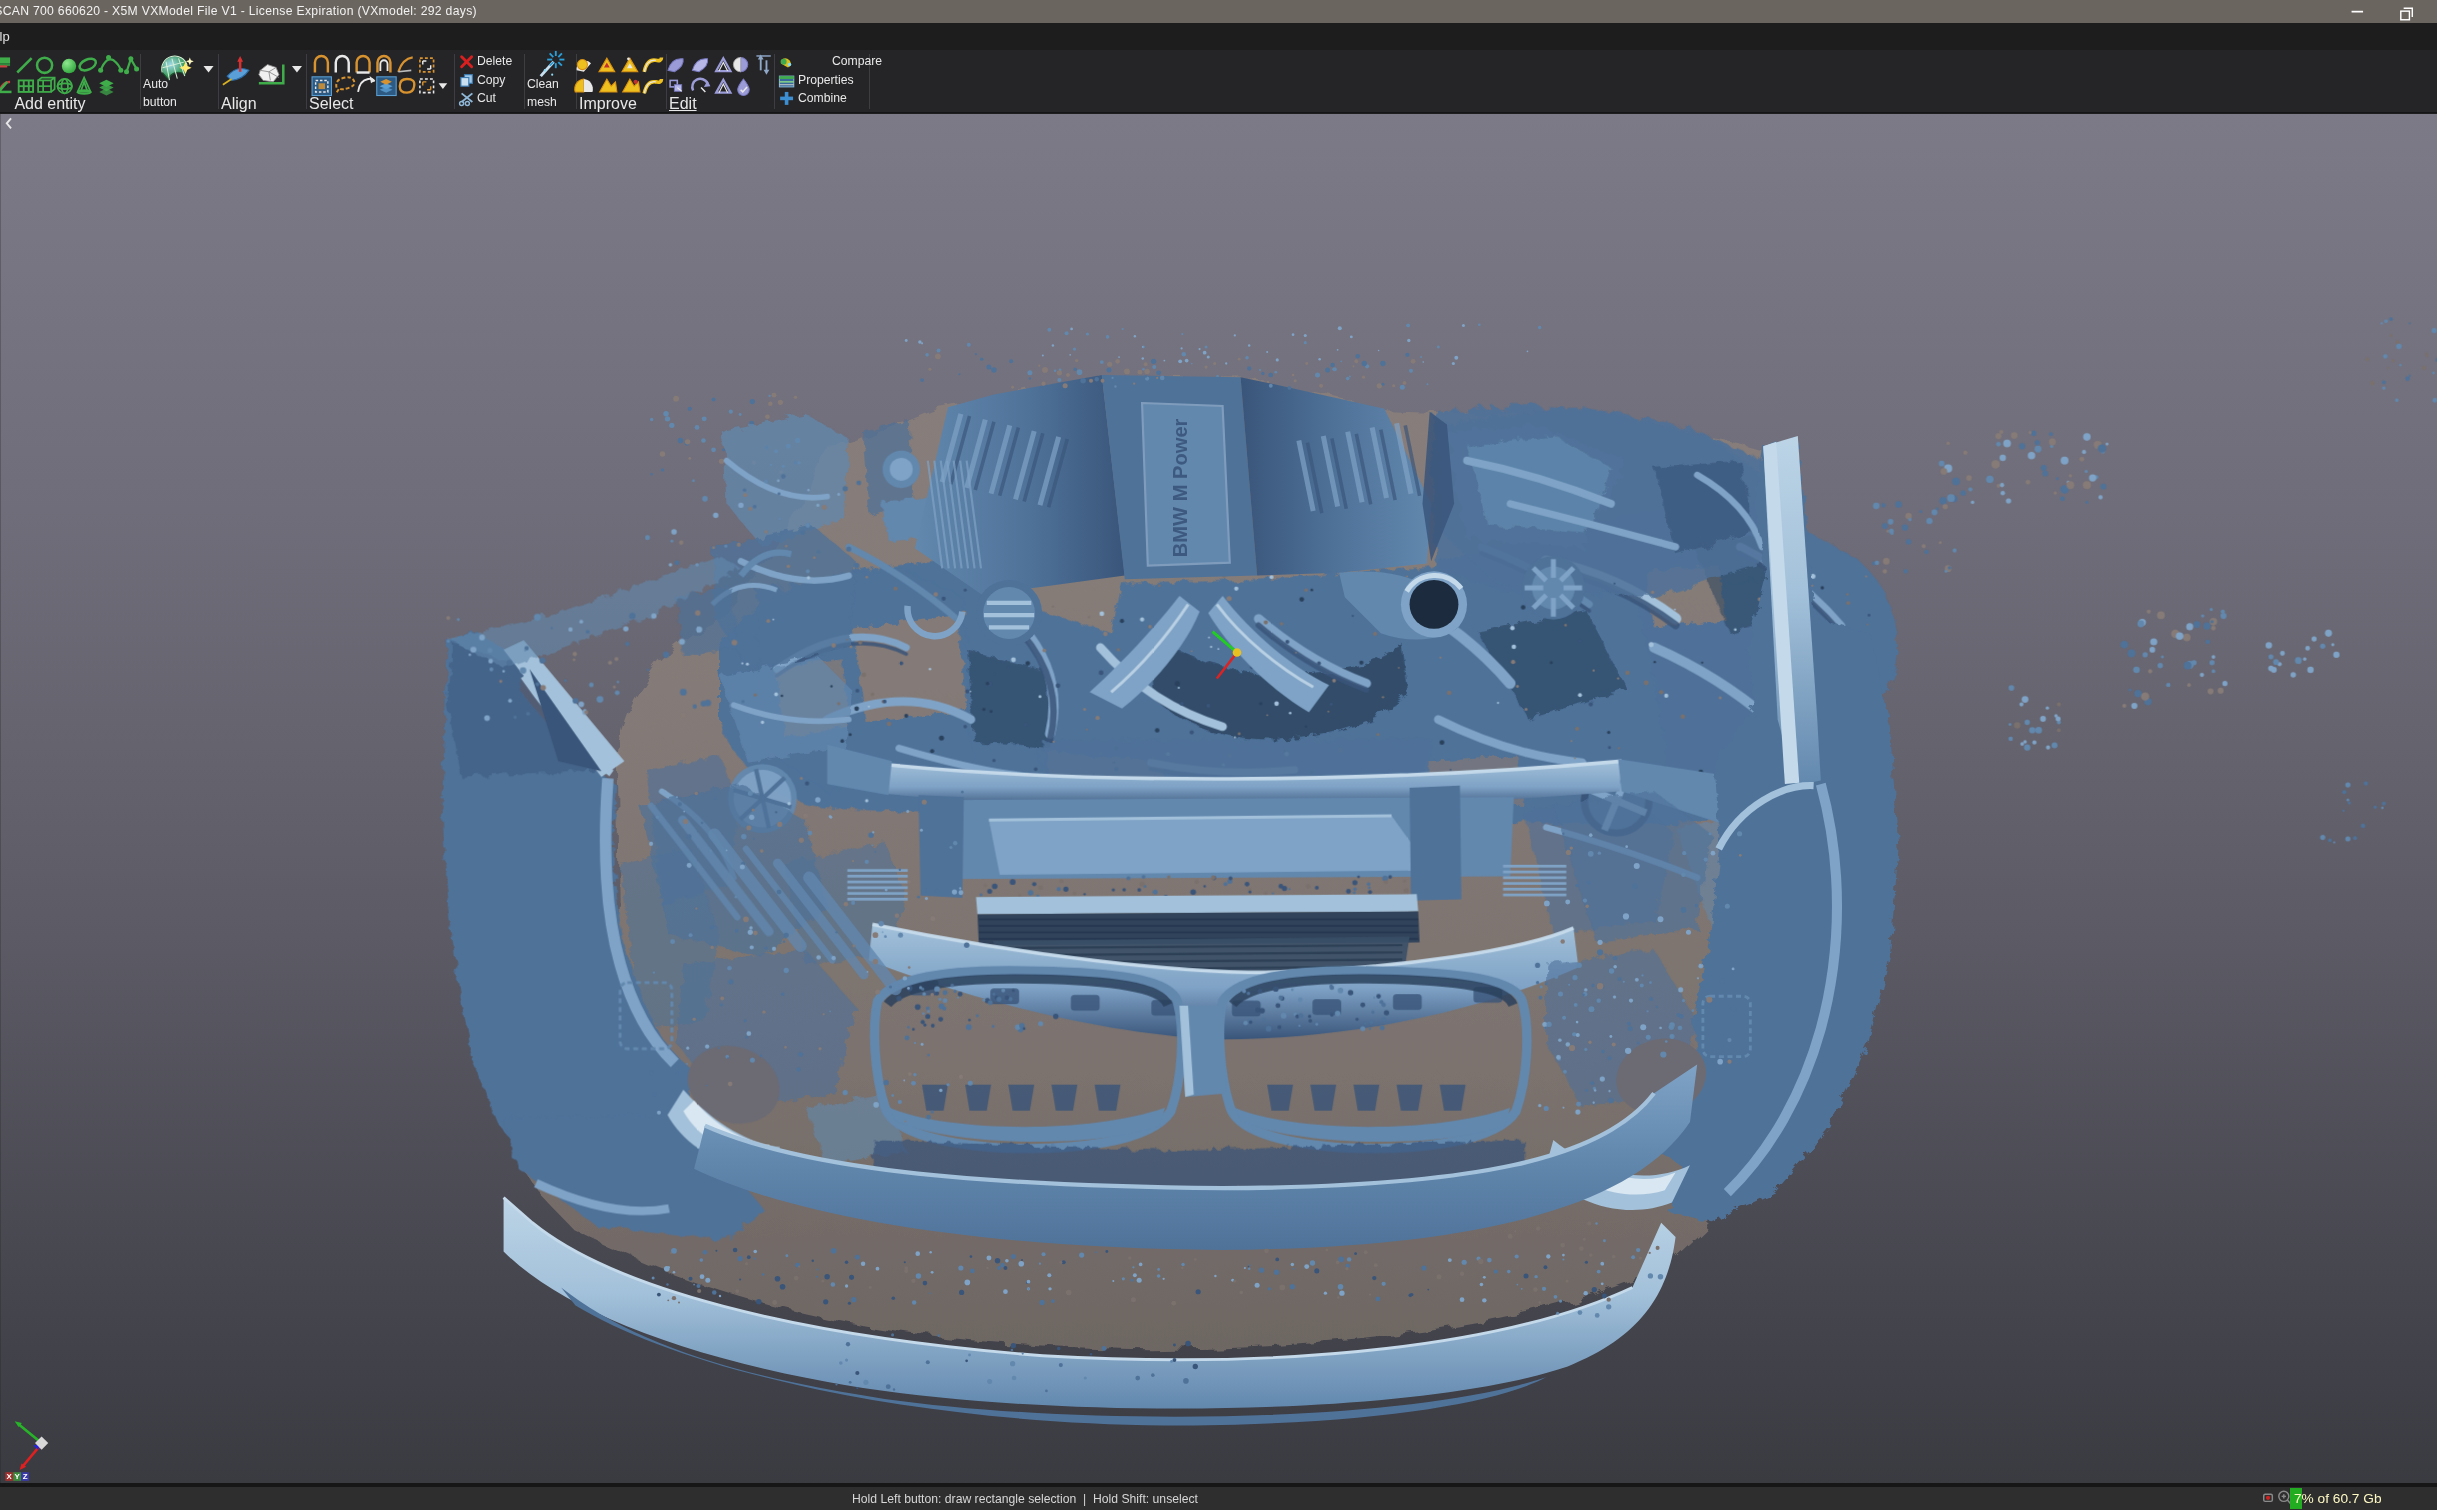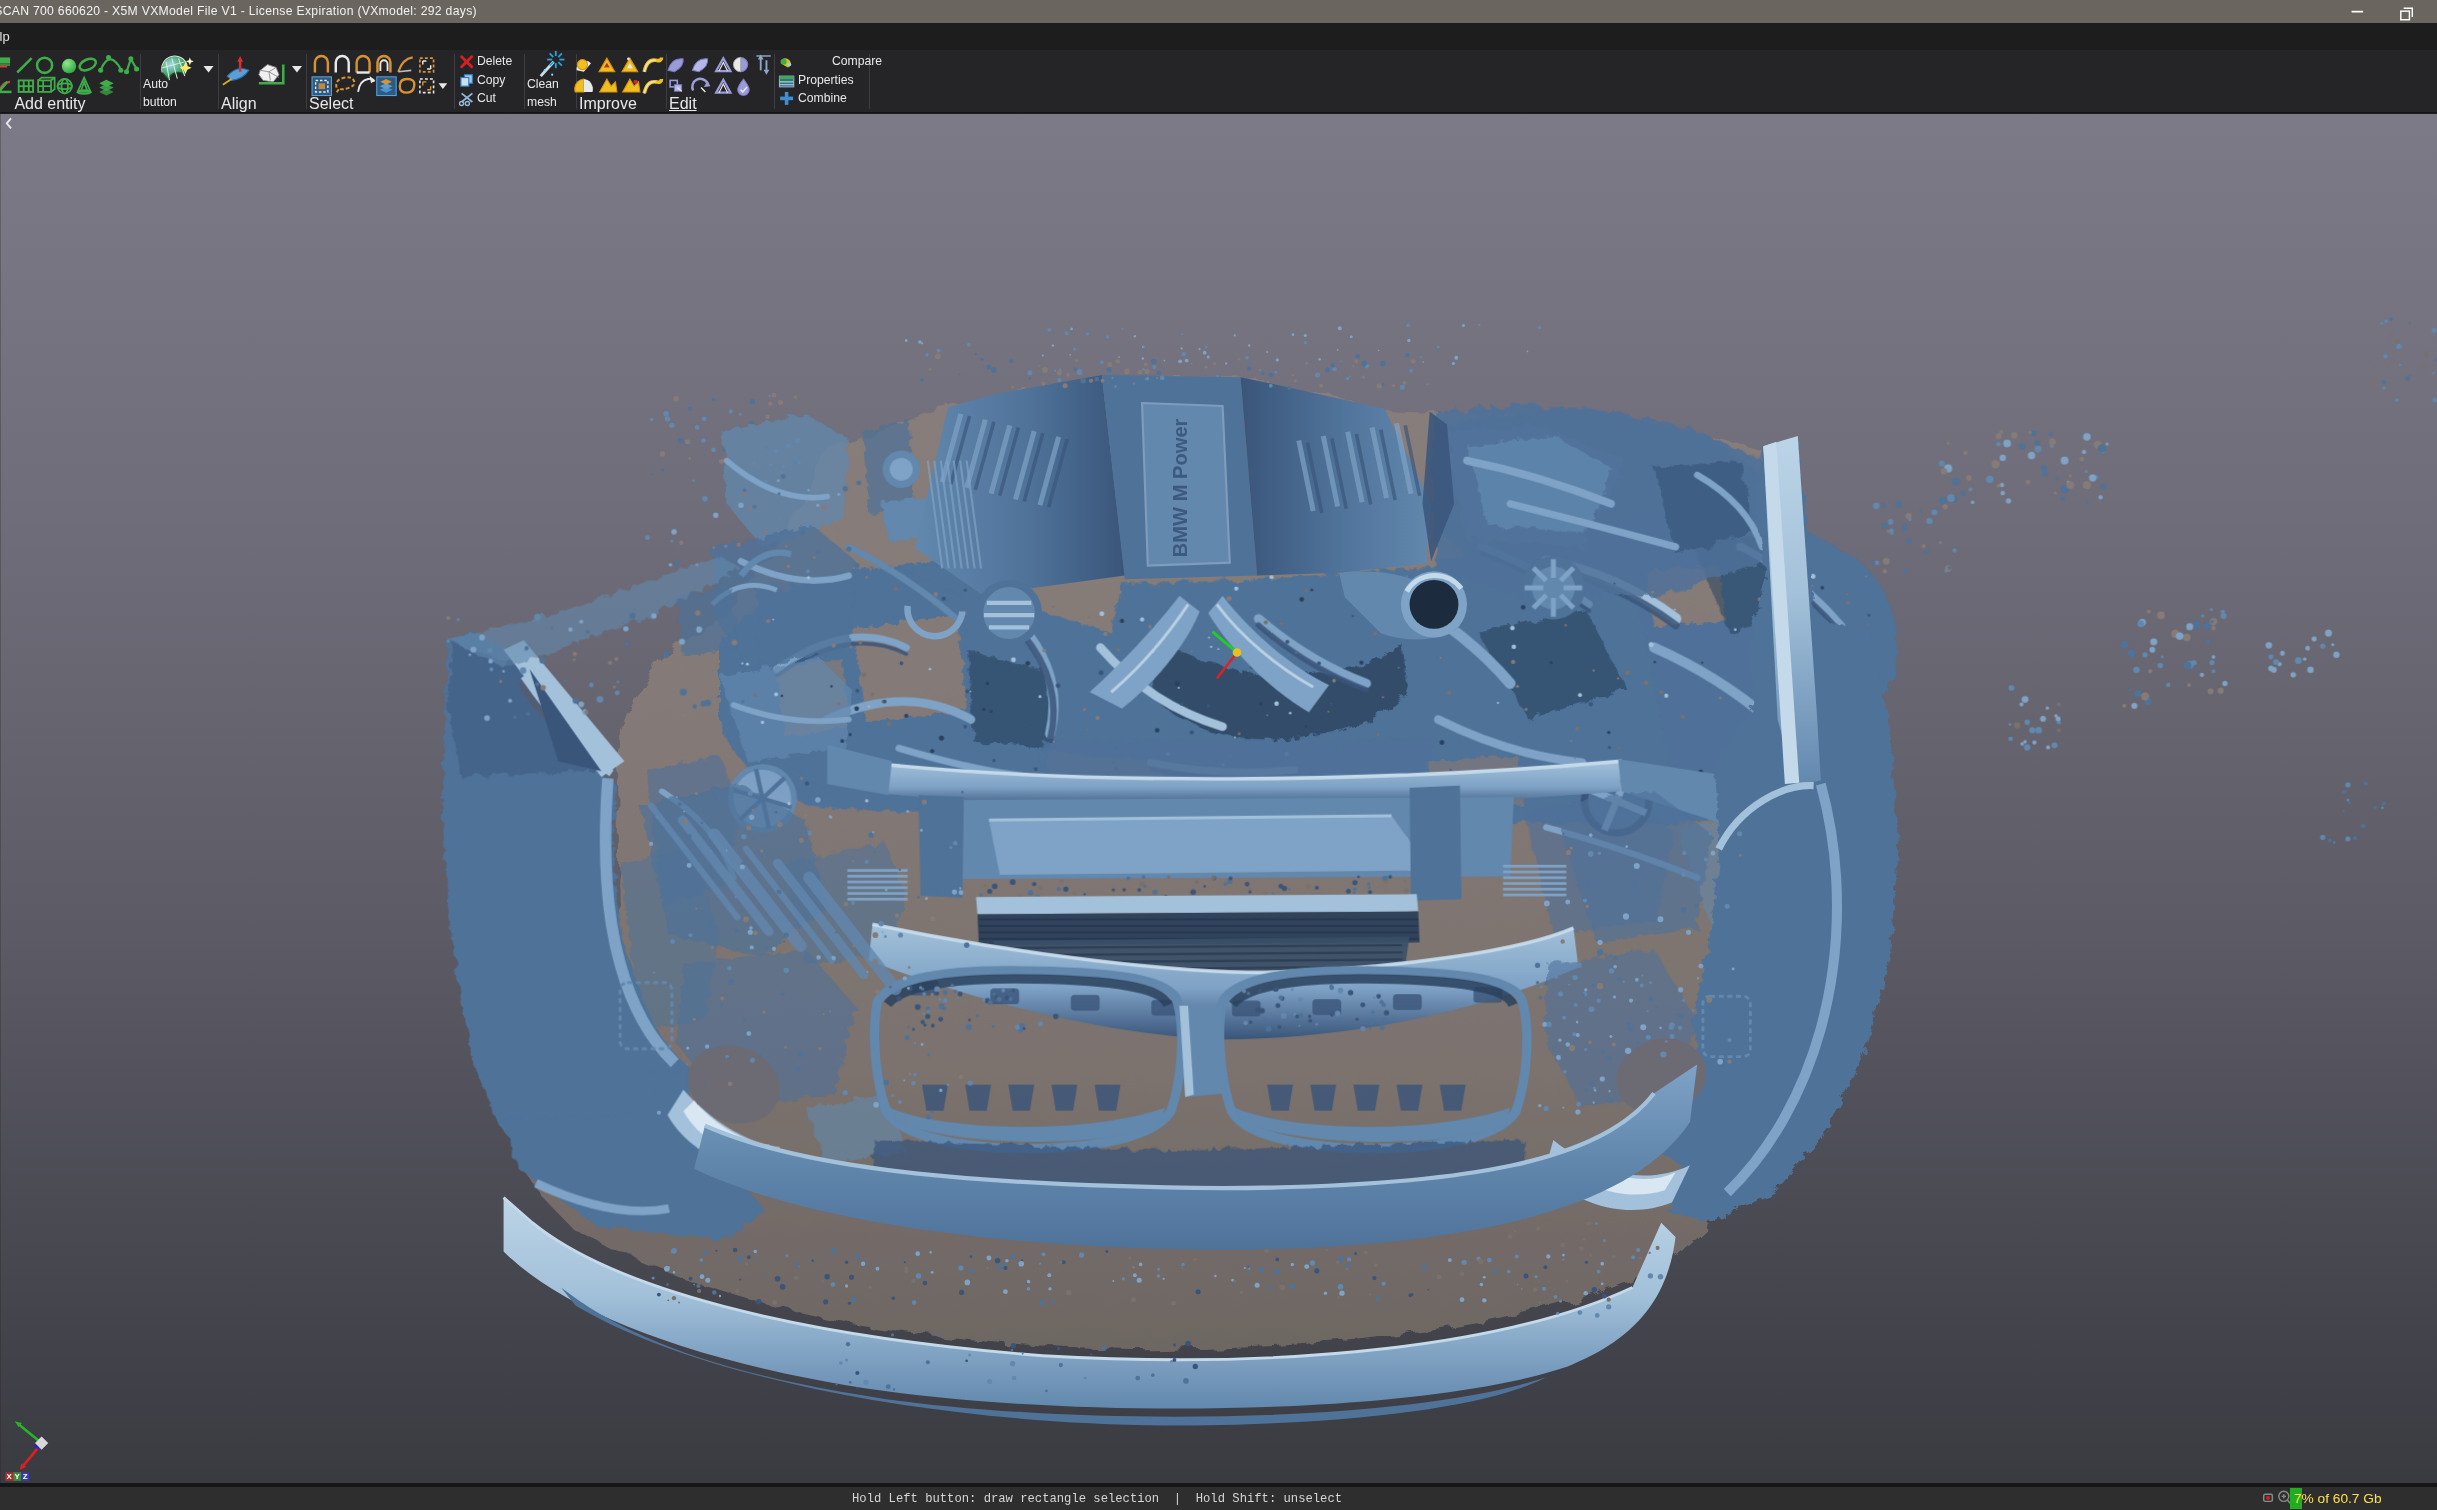--- a/index.html
+++ b/index.html
@@ -2130,27 +2130,27 @@
     <rect x="18" y="2047" width="11" height="12" fill="#3c8a3c"></rect>
     <rect x="29" y="2047" width="11" height="12" fill="#3a3aa8"></rect>
     <text x="12.5" y="2057" fill="#ffffff" font-size="11" font-weight="bold" text-anchor="middle">X</text>
     <text x="23.5" y="2057" fill="#ffffff" font-size="11" font-weight="bold" text-anchor="middle">Y</text>
     <text x="34.5" y="2057" fill="#ffffff" font-size="11" font-weight="bold" text-anchor="middle">Z</text>
   </g>
 </svg>
 </div>
 <div class="statusline"></div>
 <div class="statusbar">
-  <div style="position:absolute;left:852px;top:5px;font-family:Liberation Mono, monospace;">Hold Left button: draw rectangle selection&nbsp;&nbsp;|&nbsp;&nbsp;Hold Shift: unselect</div>
+  <div style="position:absolute;left:852px;top:5px;">Hold Left button: draw rectangle selection&nbsp;&nbsp;|&nbsp;&nbsp;Hold Shift: unselect</div>
   <svg width="43" height="23" style="position:absolute;left:2258px;top:0" viewBox="0 0 60 32">
     <g stroke="#8a8a8a" stroke-width="2" fill="none">
       <rect x="8" y="10" width="12" height="10" rx="2"></rect>
       <circle cx="14" cy="15" r="3" fill="#cc2222" stroke="none"></circle>
       <circle cx="36" cy="13" r="7"></circle>
       <line x1="41" y1="18" x2="48" y2="26"></line>
       <line x1="33" y1="13" x2="39" y2="13"></line>
       <line x1="36" y1="10" x2="36" y2="16"></line>
     </g>
   </svg>
   <div style="position:absolute;left:2290px;top:0.7px;width:12.2px;height:21px;background:#22ac22;"></div>
-  <div style="position:absolute;left:2294px;top:3.6px;font-size:13.7px;color:#fde047;">7% of 60.7 Gb</div>
+  <div style="position:absolute;left:2294px;top:3.6px;font-size:13.7px;color:#fef9c3;">7% of 60.7 Gb</div>
 </div>
 
 
 </body></html>

